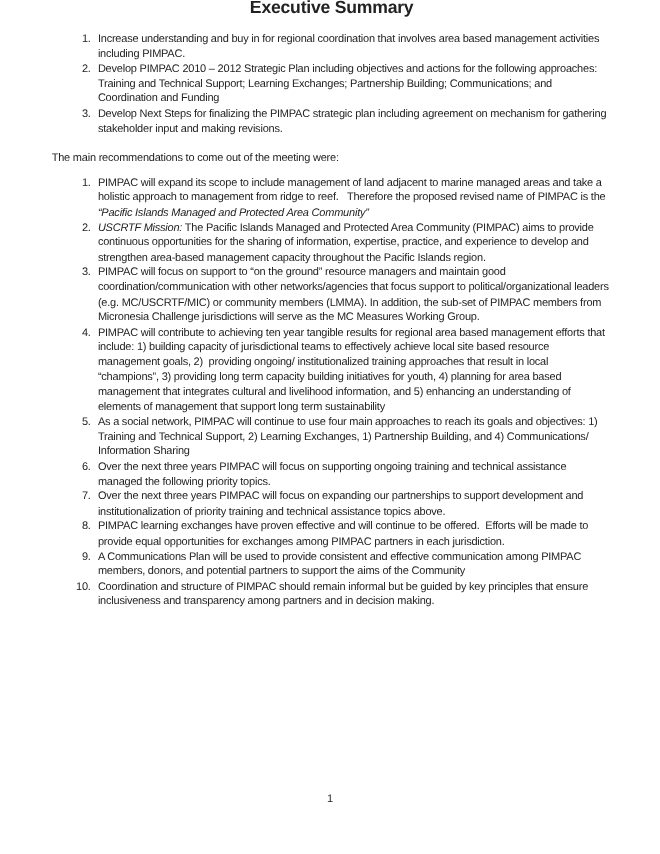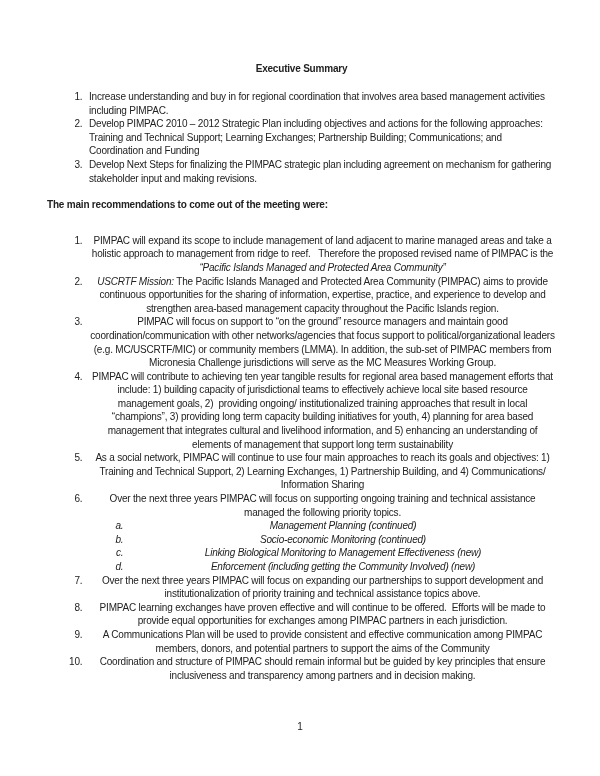--- a/index.html
+++ b/index.html
@@ -11,41 +11,39 @@
     background: #ffffff;
     color: #222222;
     font-family: "Liberation Sans", "DejaVu Sans", sans-serif;
     font-size: 10px;
     letter-spacing: -0.2px;
     line-height: 13.6px;
     padding: 0 44px 0 47px;
     overflow: hidden;
   }
   .doc-title {
-    padding-top: 61px;
-    font-size: 10px;
+    font-size: 16px;
     line-height: 16px;
     font-weight: bold;
     text-align: center;
   }
   .intro { margin-top: 20px; }
   ol { list-style-position: outside; }
   ol li { padding-left: 4px; }
   .objectives {
     margin-top: 13px;
     padding-left: 38px;
   }
   .section-heading {
     margin-top: 13px;
-    font-weight: bold;
+    font-weight: normal;
   }
   .recs {
-    margin-top: 22px;
+    margin-top: 9px;
     padding-left: 38px;
-    text-align: center;
   }
   .subs {
     list-style-type: lower-alpha;
     padding-left: 37px;
     font-style: italic;
   }
   .page-number {
     position: absolute;
     left: 0;
     right: 0;
@@ -71,26 +69,20 @@
   <p class="section-heading">The main recommendations to come out of the meeting were:</p>
 
   <ol class="recs">
     <li><span>PIMPAC will expand its scope to include management of land adjacent to marine managed areas and take a holistic approach to management from ridge to reef.&nbsp;&nbsp; Therefore the proposed revised name of PIMPAC is the </span><em>“Pacific Islands Managed and Protected Area Community”</em></li>
     <li><em>USCRTF Mission:</em><span> The Pacific Islands Managed and Protected Area Community (PIMPAC) aims to provide continuous opportunities for the sharing of information, expertise, practice, and experience to develop and strengthen area-based management capacity throughout the Pacific Islands region.</span></li>
     <li>PIMPAC will focus on support to “on the ground” resource managers and maintain good coordination/communication with other networks/agencies that focus support to political/organizational leaders (e.g. MC/USCRTF/MIC) or community members (LMMA). In addition, the sub-set of PIMPAC members from Micronesia Challenge jurisdictions will serve as the MC Measures Working Group.</li>
     <li>PIMPAC will contribute to achieving ten year tangible results for regional area based management efforts that include: 1) building capacity of jurisdictional teams to effectively achieve local site based resource management goals, 2)&nbsp; providing ongoing/ institutionalized training approaches that result in local “champions”, 3) providing long term capacity building initiatives for youth, 4) planning for area based management that integrates cultural and livelihood information, and 5) enhancing an understanding of elements of management that support long term sustainability</li>
     <li>As a social network, PIMPAC will continue to use four main approaches to reach its goals and objectives: 1) Training and Technical Support, 2) Learning Exchanges, 1) Partnership Building, and 4) Communications/ Information Sharing</li>
     <li>
       <span>Over the next three years PIMPAC will focus on supporting ongoing training and technical assistance managed the following priority topics.</span>
-      <ol class="subs">
-        <li>Management Planning (continued)</li>
-        <li>Socio-economic Monitoring (continued)</li>
-        <li>Linking Biological Monitoring to Management Effectiveness (new)</li>
-        <li>Enforcement (including getting the Community Involved) (new)</li>
-      </ol>
     </li>
     <li>Over the next three years PIMPAC will focus on expanding our partnerships to support development and institutionalization of priority training and technical assistance topics above.</li>
     <li>PIMPAC learning exchanges have proven effective and will continue to be offered.&nbsp; Efforts will be made to provide equal opportunities for exchanges among PIMPAC partners in each jurisdiction.</li>
     <li>A Communications Plan will be used to provide consistent and effective communication among PIMPAC members, donors, and potential partners to support the aims of the Community</li>
     <li>Coordination and structure of PIMPAC should remain informal but be guided by key principles that ensure inclusiveness and transparency among partners and in decision making.</li>
   </ol>
 
   <div class="page-number">1</div>
 
 </div>

